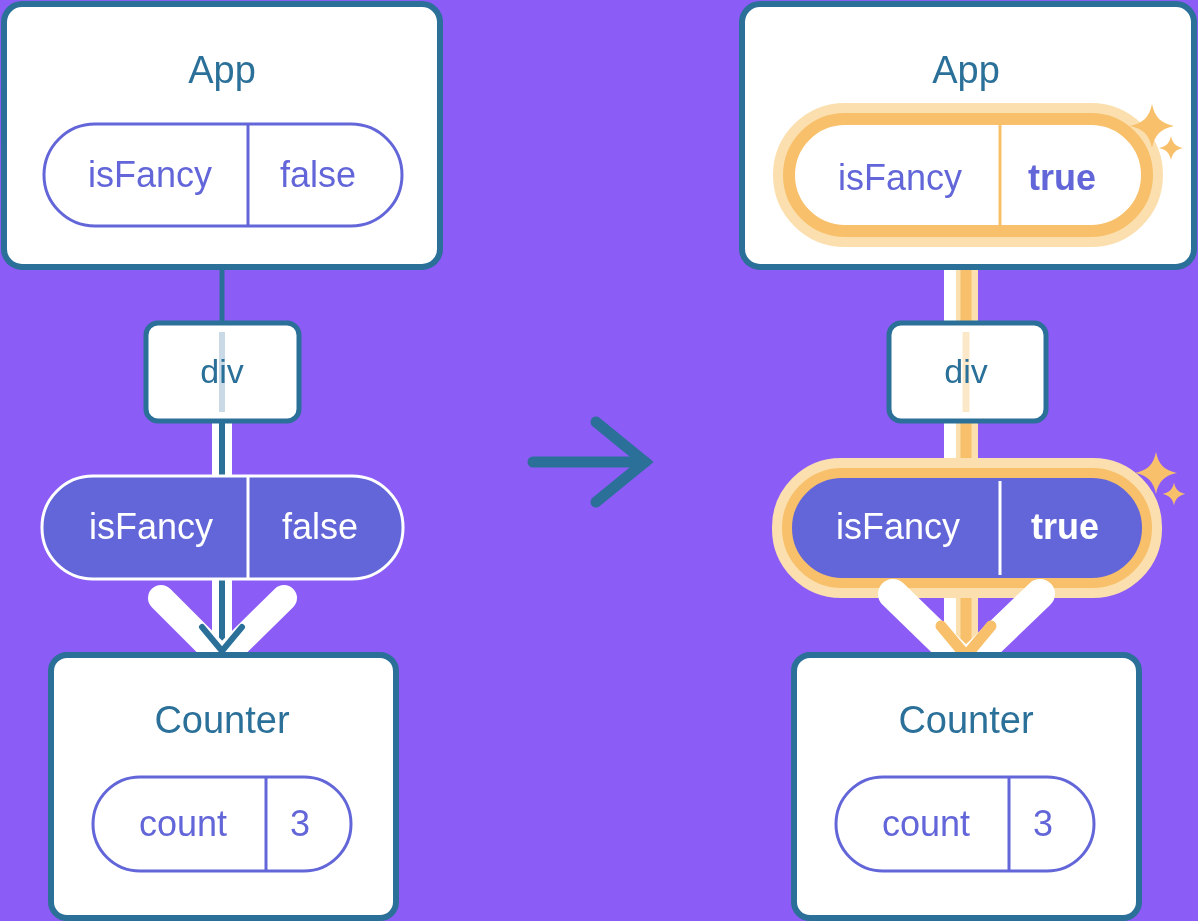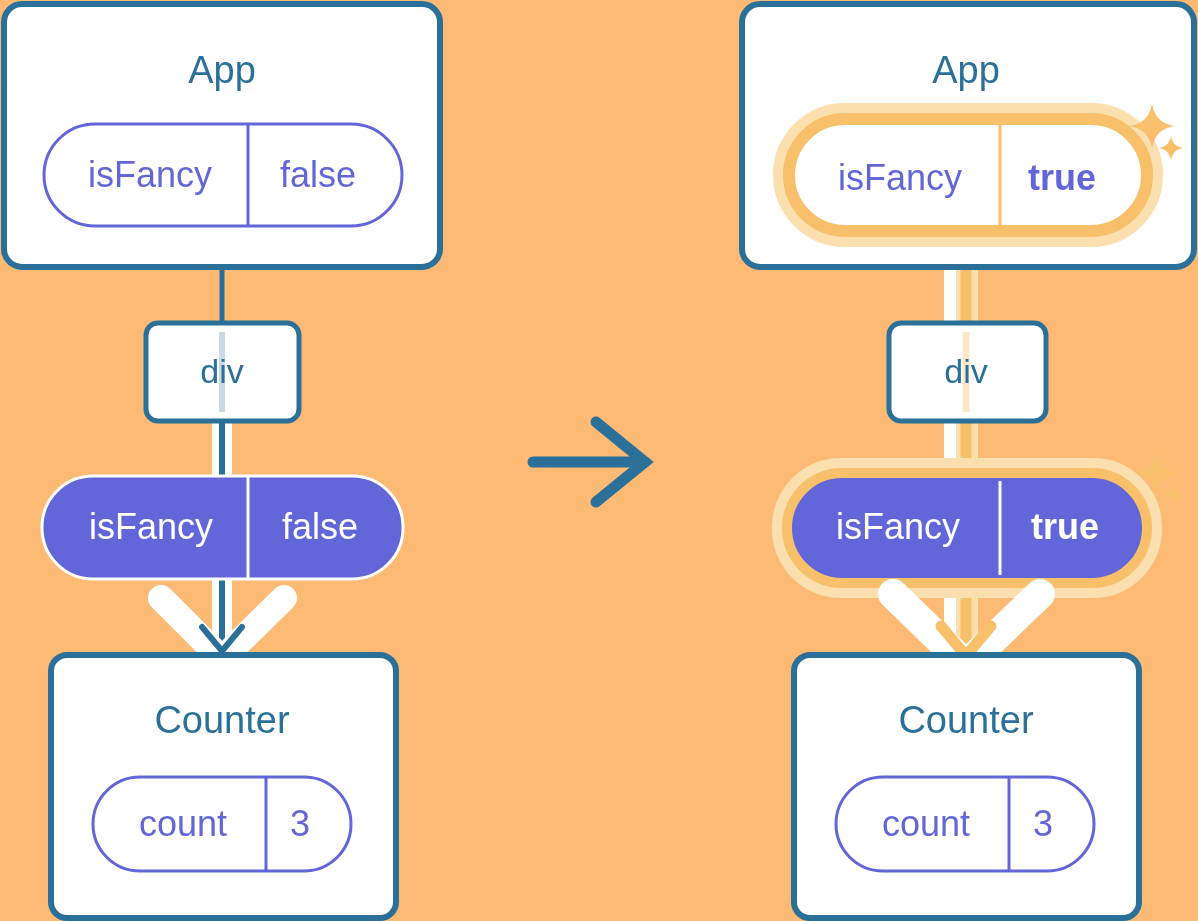--- a/index.html
+++ b/index.html
@@ -4,21 +4,21 @@
 <style>
   html, body {
     margin: 0;
     padding: 0;
     background: #4d6872;
   }
   #stage {
     position: relative;
     width: 1198px;
     height: 921px;
-    background: #fdba74;
+    background: #8b5cf6;
     overflow: hidden;
     font-family: "Liberation Sans", sans-serif;
   }
   svg.diagram {
     position: absolute;
     left: 0;
     top: 0;
     width: 1198px;
     height: 921px;
     display: block;

